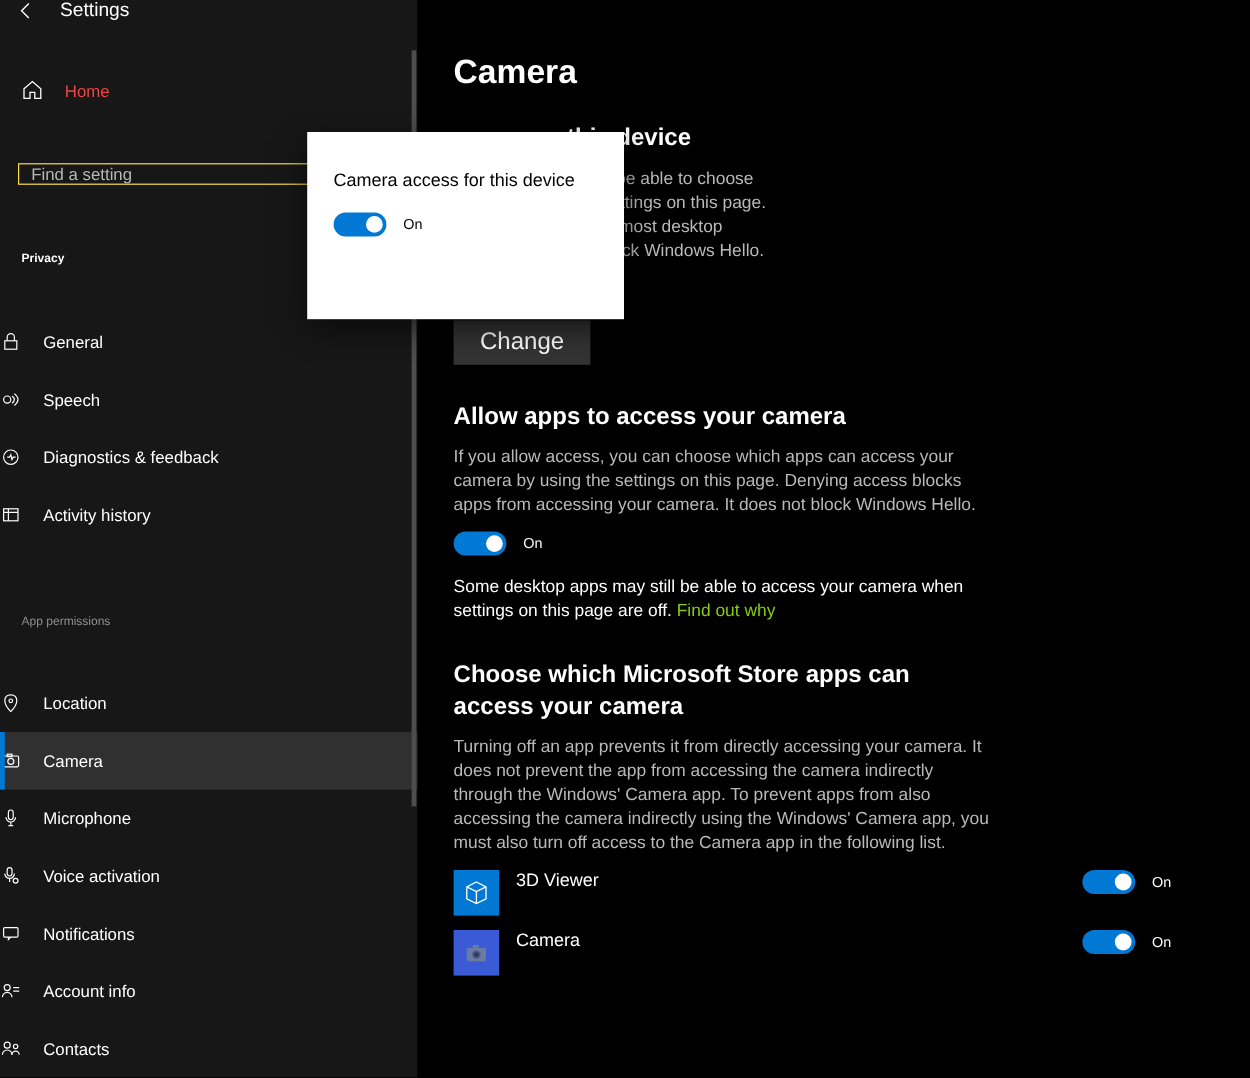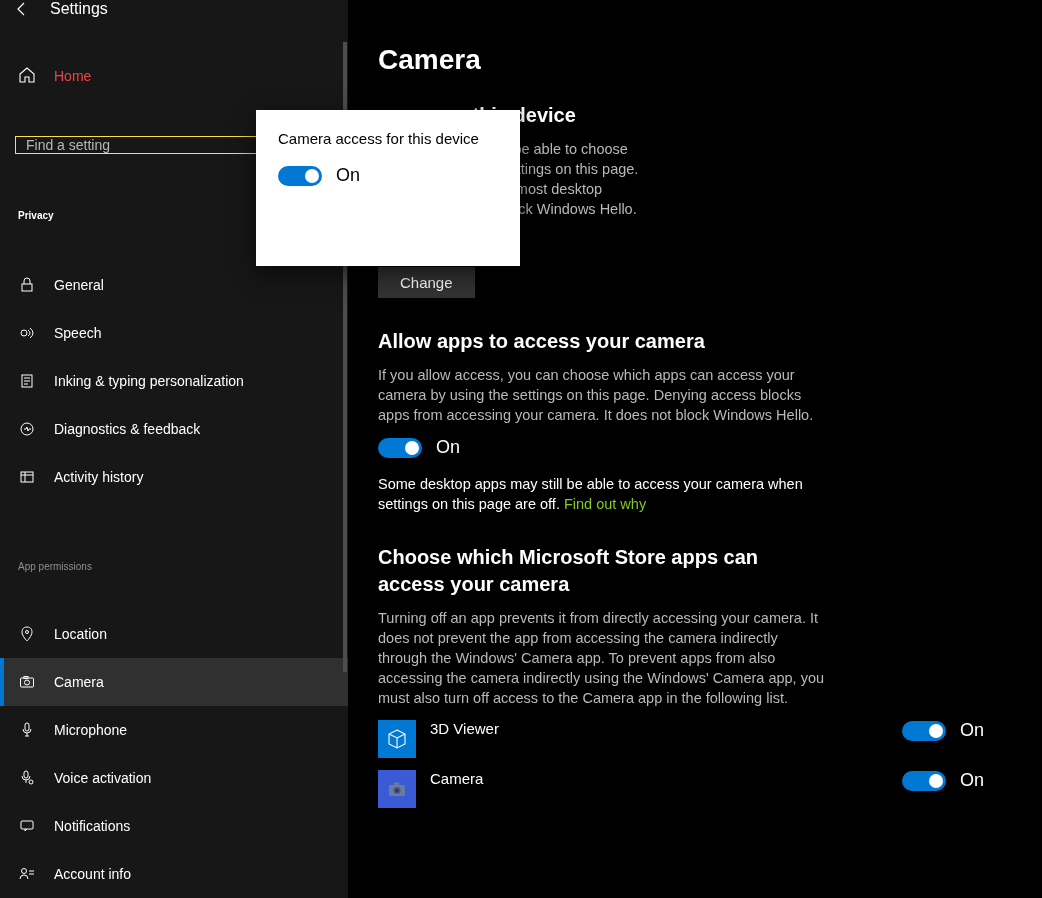--- a/index.html
+++ b/index.html
@@ -51,21 +51,21 @@
     padding: 22px 0 6px 18px;
     font-size: 10px; font-weight:600; color:#fff;
   }
   .section-label.dim {
     color:#8f8f8f; font-weight:400; padding-top: 26px; padding-bottom:4px;
   }
 
   .nav-list { list-style:none; }
   .nav-item {
     display:flex; align-items:center; gap:18px;
-    height:48px; padding-left:18px;
+    height:48px; 
     font-size:14px; color:#fff;
     position:relative;
   }
   .nav-item .icon { width:18px; display:flex; justify-content:center; color:#fff; }
   .nav-item.selected { background:#303030; }
   .nav-item.selected::before {
     content:""; position:absolute; left:0; top:0; bottom:0; width:4px; background:#0078d4;
   }
 
   .sidebar-scroll {
@@ -84,55 +84,55 @@
   .main h1 { font-size:28px; font-weight:600; margin-bottom:26px; }
   .main h2 { font-size:20px; font-weight:600; margin-top:30px; margin-bottom:10px; max-width:450px; line-height:1.35;}
   .main h2.first { margin-top:0; }
   .main p { font-size:14.5px; color:#b9b9b9; line-height:1.38; max-width:450px; margin-bottom:12px;}
   .main p.white { color:#fff; }
   .main a.link { color:#84cc16; text-decoration:none; }
 
   .btn {
     display:inline-block;
     background:#333333; color:#fff;
-    border:none; font-size:15px;
+    border:none; font-size:20px;
     padding: 7px 22px; margin-top:4px;
   }
 
   .toggle-row { display:flex; align-items:center; gap:14px; margin:6px 0 16px 0; }
   .toggle {
     width:44px; height:20px; border-radius:10px;
     background:#0078d4; position:relative; flex-shrink:0;
   }
   .toggle::after {
     content:""; position:absolute; right:3px; top:3px;
     width:14px; height:14px; border-radius:50%; background:#fff;
   }
-  .toggle-label-text { font-size:18px; color:#fff; }
+  .toggle-label-text { font-size:12px; color:#fff; }
 
   .app-row {
     display:flex; align-items:flex-start; gap:14px;
     margin-top:12px;
   }
   .app-tile {
     width:38px; height:38px; background:#0078d4;
     display:flex; align-items:center; justify-content:center;
     flex-shrink:0; color:#fff;
   }
   .app-tile.grey { background:#3b5bd6; }
   .app-name { flex:1; font-size:15px; color:#fff; }
   .app-toggle-wrap { display:flex; align-items:center; gap:14px; width:110px; }
 
   
   .popup {
     position:absolute;
     left:256px; top:110px;
     width:264px; height:156px;
     background:#fff; color:#000;
-    padding:20px 22px;
+    padding:32px 22px;
     box-shadow: 0 8px 24px rgba(0,0,0,.6);
     z-index:50;
   }
   .popup .ptitle { font-size:15px; color:#000; margin-bottom:18px; }
   .popup .toggle-row { margin:0; }
   .popup .toggle-label-text { color:#000; }
 
   svg { display:block; }
 </style>
 </head>
@@ -174,31 +174,20 @@
         <span>General</span>
       </li>
       <li class="nav-item">
         <span class="icon">
             <svg width="16" height="16" viewBox="0 0 16 16">
               <circle cx="5" cy="8" r="3" stroke="#fff" fill="none"></circle>
               <path d="M9 5 Q13 8 9 11 M11 3 Q17 8 11 13" stroke="#fff" fill="none"></path>
             </svg>
           </span>
         <span>Speech</span>
-      </li>
-      <li class="nav-item">
-        <span class="icon">
-            <svg width="16" height="16" viewBox="0 0 16 16">
-              <rect x="3" y="2" width="10" height="12" stroke="#fff" fill="none"></rect>
-              <line x1="5" y1="5" x2="11" y2="5" stroke="#fff"></line>
-              <line x1="5" y1="8" x2="11" y2="8" stroke="#fff"></line>
-              <line x1="5" y1="11" x2="9" y2="11" stroke="#fff"></line>
-            </svg>
-          </span>
-        <span>Inking &amp; typing personalization</span>
       </li>
       <li class="nav-item">
         <span class="icon">
             <svg width="16" height="16" viewBox="0 0 16 16">
               <path d="M2 8 a6 6 0 1 1 12 0 a6 6 0 1 1 -12 0 M5 8 h2 l1 -2 l1 4 l1 -2 h2" stroke="#fff" fill="none"></path>
             </svg>
           </span>
         <span>Diagnostics &amp; feedback</span>
       </li>
       <li class="nav-item">

